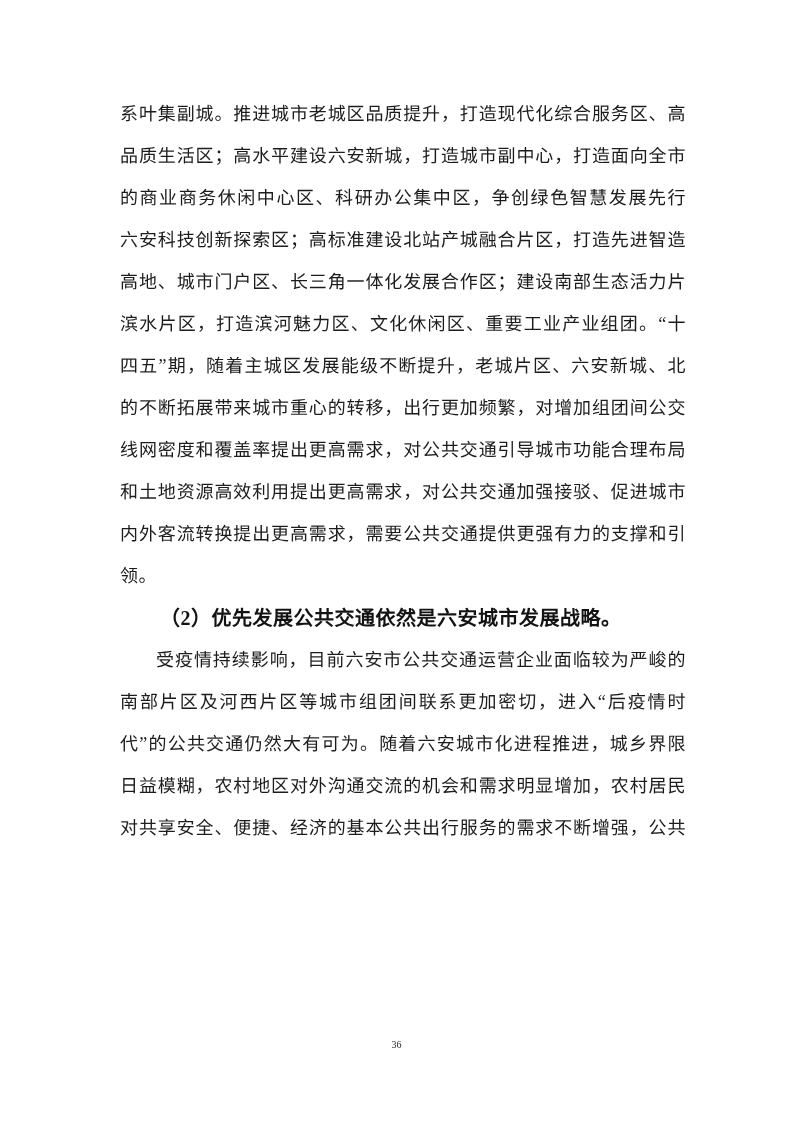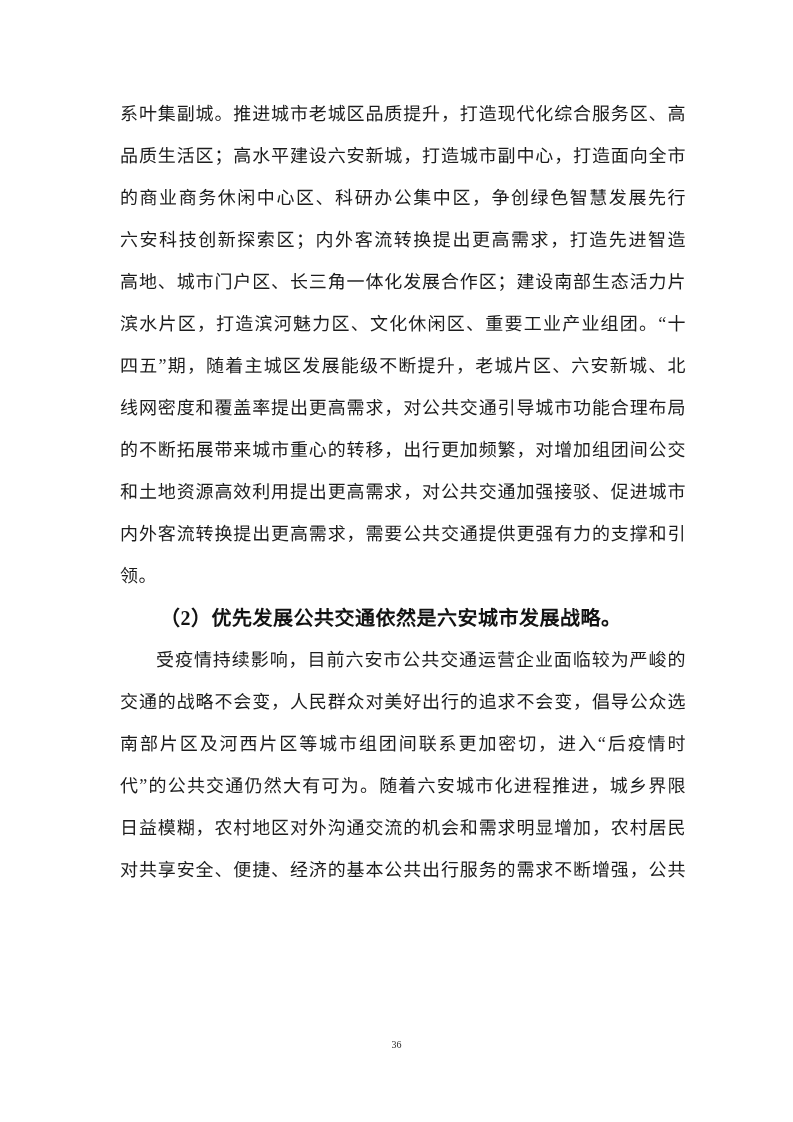--- a/index.html
+++ b/index.html
@@ -65,36 +65,35 @@
 </head>
 <body>
 
 <div class="page">
   <div class="text-block">
 
     <div class="paragraph">
         <div class="line fill">系叶集副城。推进城市老城区品质提升，打造现代化综合服务区、高</div>
         <div class="line fill">品质生活区；高水平建设六安新城，打造城市副中心，打造面向全市</div>
         <div class="line fill">的商业商务休闲中心区、科研办公集中区，争创绿色智慧发展先行区、</div>
-        <div class="line fill">六安科技创新探索区；内外客流转换提出更高需求，打造先进智造</div>
+        <div class="line fill">六安科技创新探索区；高标准建设北站产城融合片区，打造先进智造</div>
         <div class="line fill">高地、城市门户区、长三角一体化发展合作区；建设南部生态活力片</div>
         <div class="line fill">滨水片区，打造滨河魅力区、文化休闲区、重要工业产业组团。“十</div>
         <div class="line fill">四五”期，随着主城区发展能级不断提升，老城片区、六安新城、北</div>
+        <div class="line fill">的不断拓展带来城市重心的转移，出行更加频繁，对增加组团间公交</div>
         <div class="line fill">线网密度和覆盖率提出更高需求，对公共交通引导城市功能合理布局</div>
-        <div class="line fill">的不断拓展带来城市重心的转移，出行更加频繁，对增加组团间公交</div>
         <div class="line fill">和土地资源高效利用提出更高需求，对公共交通加强接驳、促进城市</div>
         <div class="line fill">内外客流转换提出更高需求，需要公共交通提供更强有力的支撑和引</div>
         <div class="line">领。</div>
       </div>
 
     <div class="heading-line">（2）优先发展公共交通依然是六安城市发展战略。</div>
 
     <div class="paragraph">
         <div class="line indent fill">受疫情持续影响，目前六安市公共交通运营企业面临较为严峻的</div>
-        <div class="line fill">交通的战略不会变，人民群众对美好出行的追求不会变，倡导公众选</div>
         <div class="line fill">南部片区及河西片区等城市组团间联系更加密切，进入“后疫情时</div>
         <div class="line fill">代”的公共交通仍然大有可为。随着六安城市化进程推进，城乡界限</div>
         <div class="line fill">日益模糊，农村地区对外沟通交流的机会和需求明显增加，农村居民</div>
         <div class="line fill">对共享安全、便捷、经济的基本公共出行服务的需求不断增强，公共</div>
       </div>
 
   </div>
 
   <div class="page-number">36</div>
 </div>

